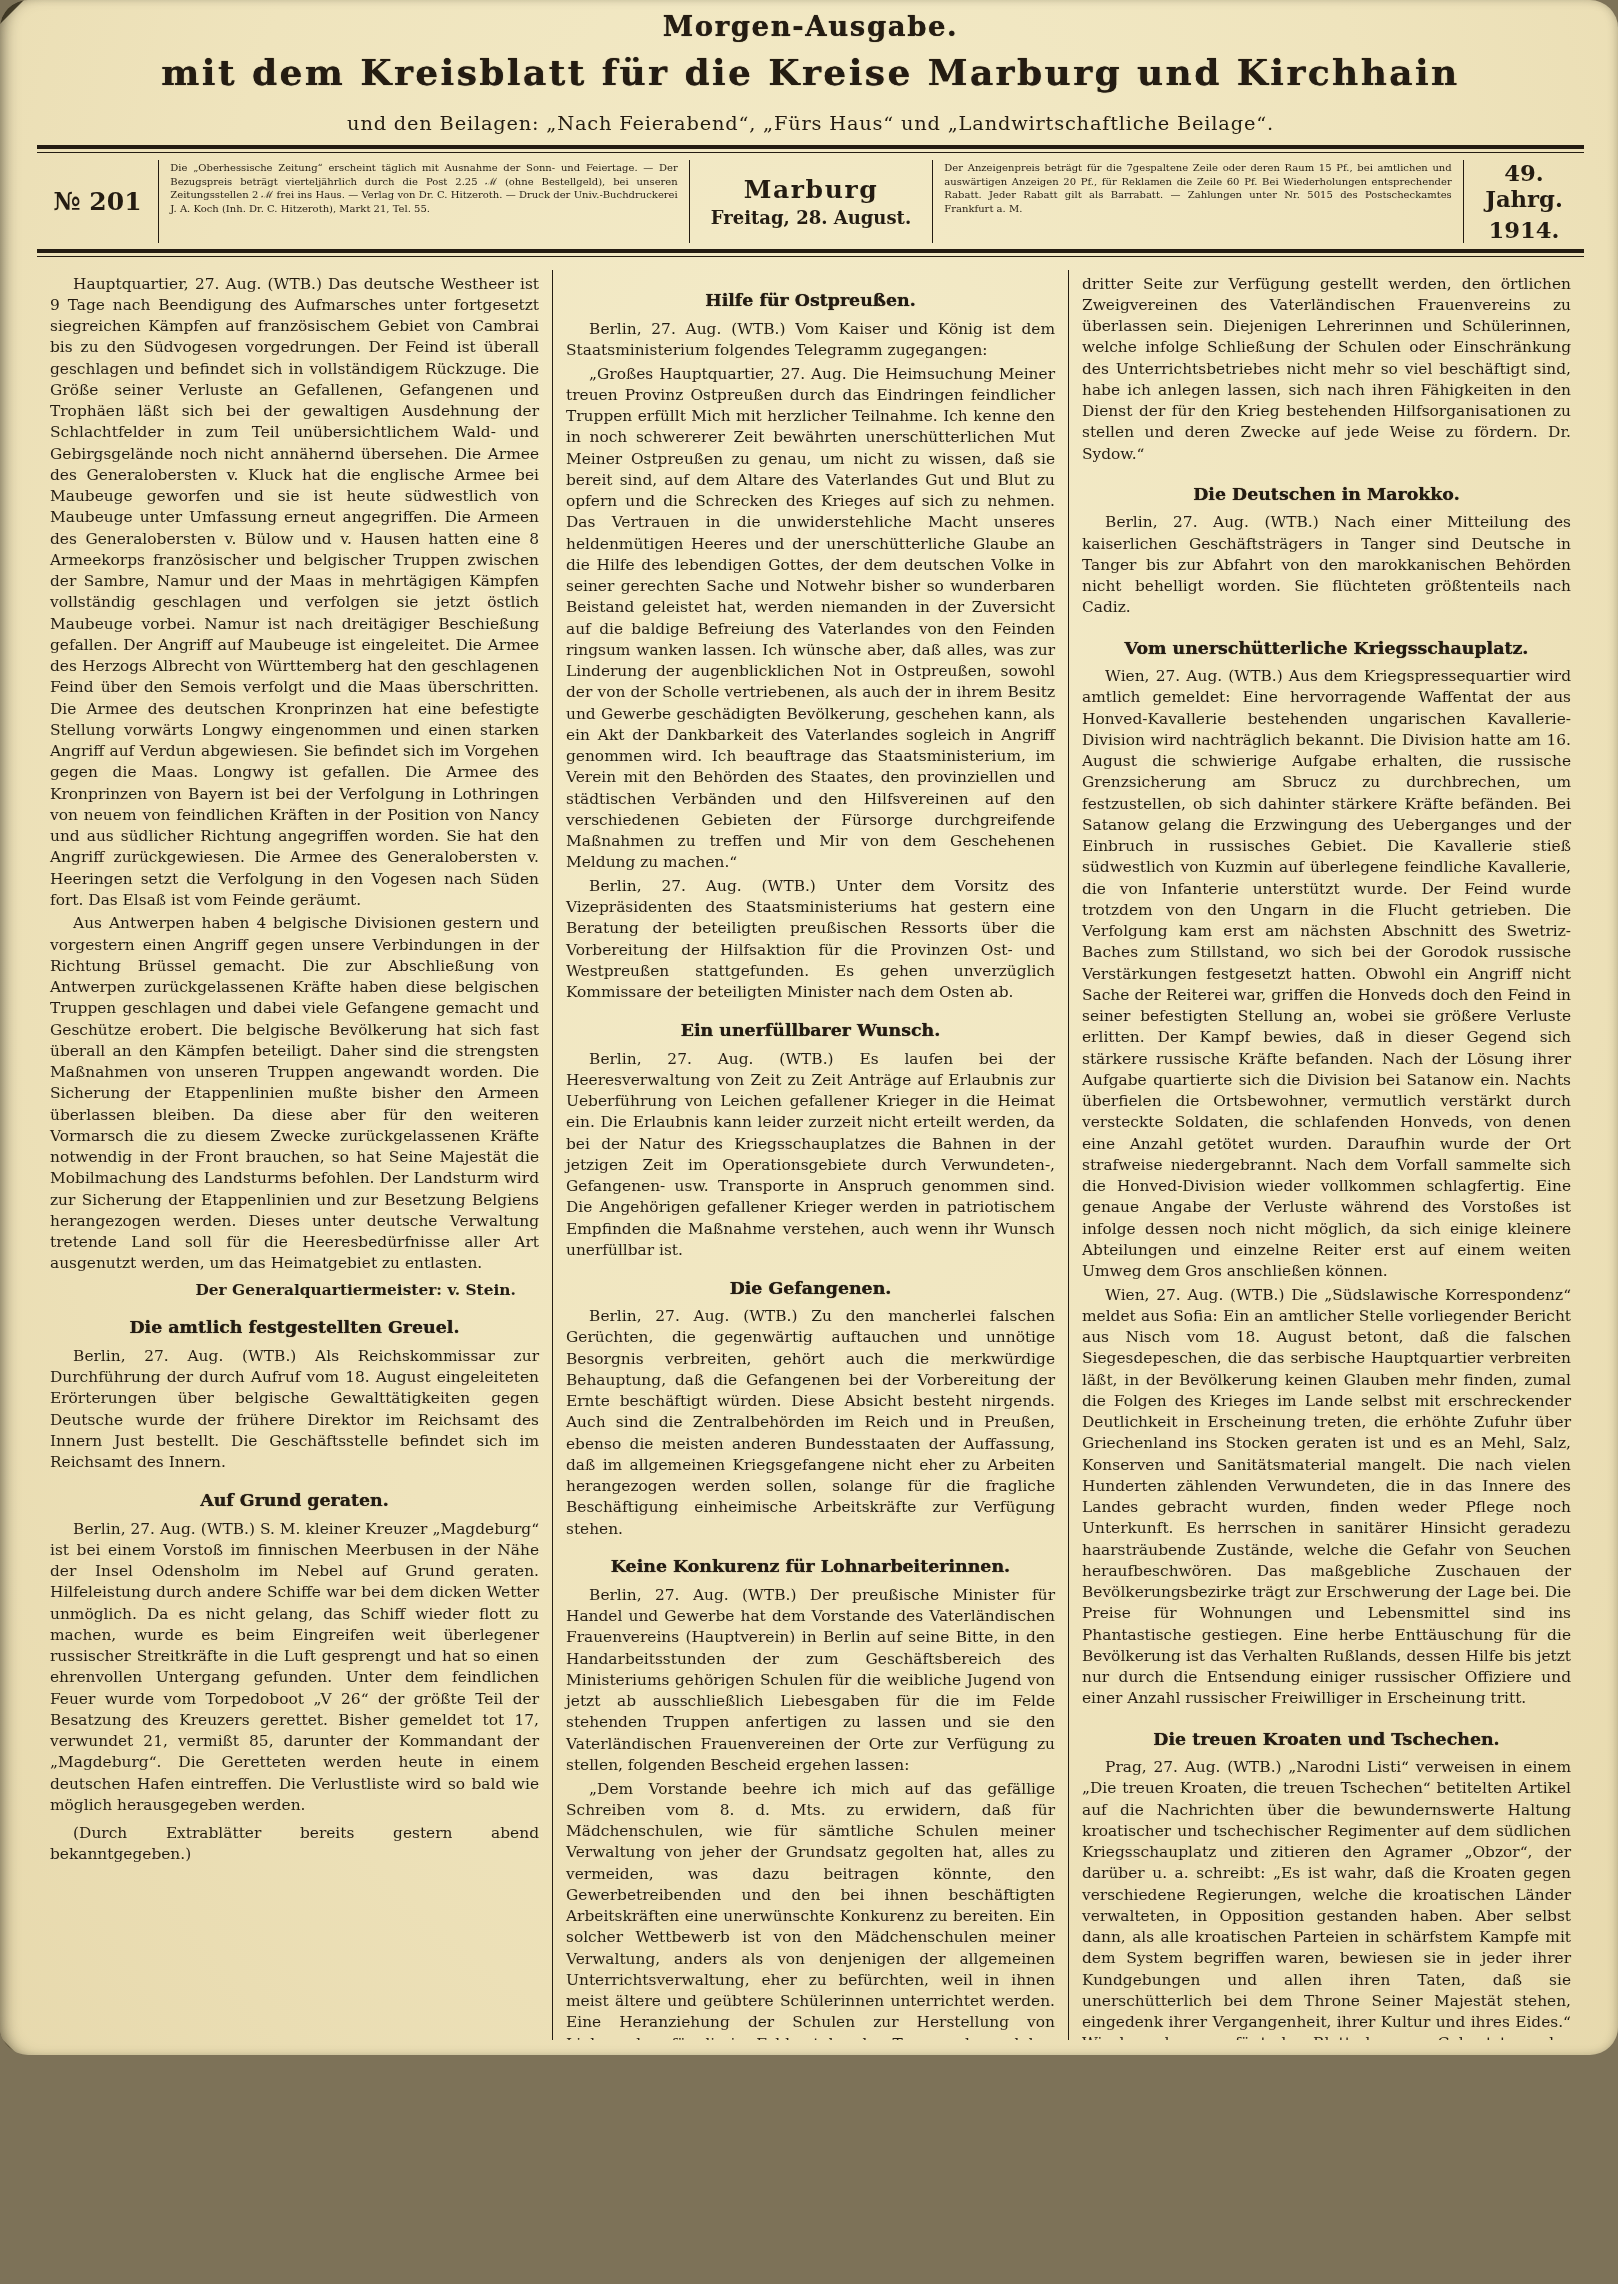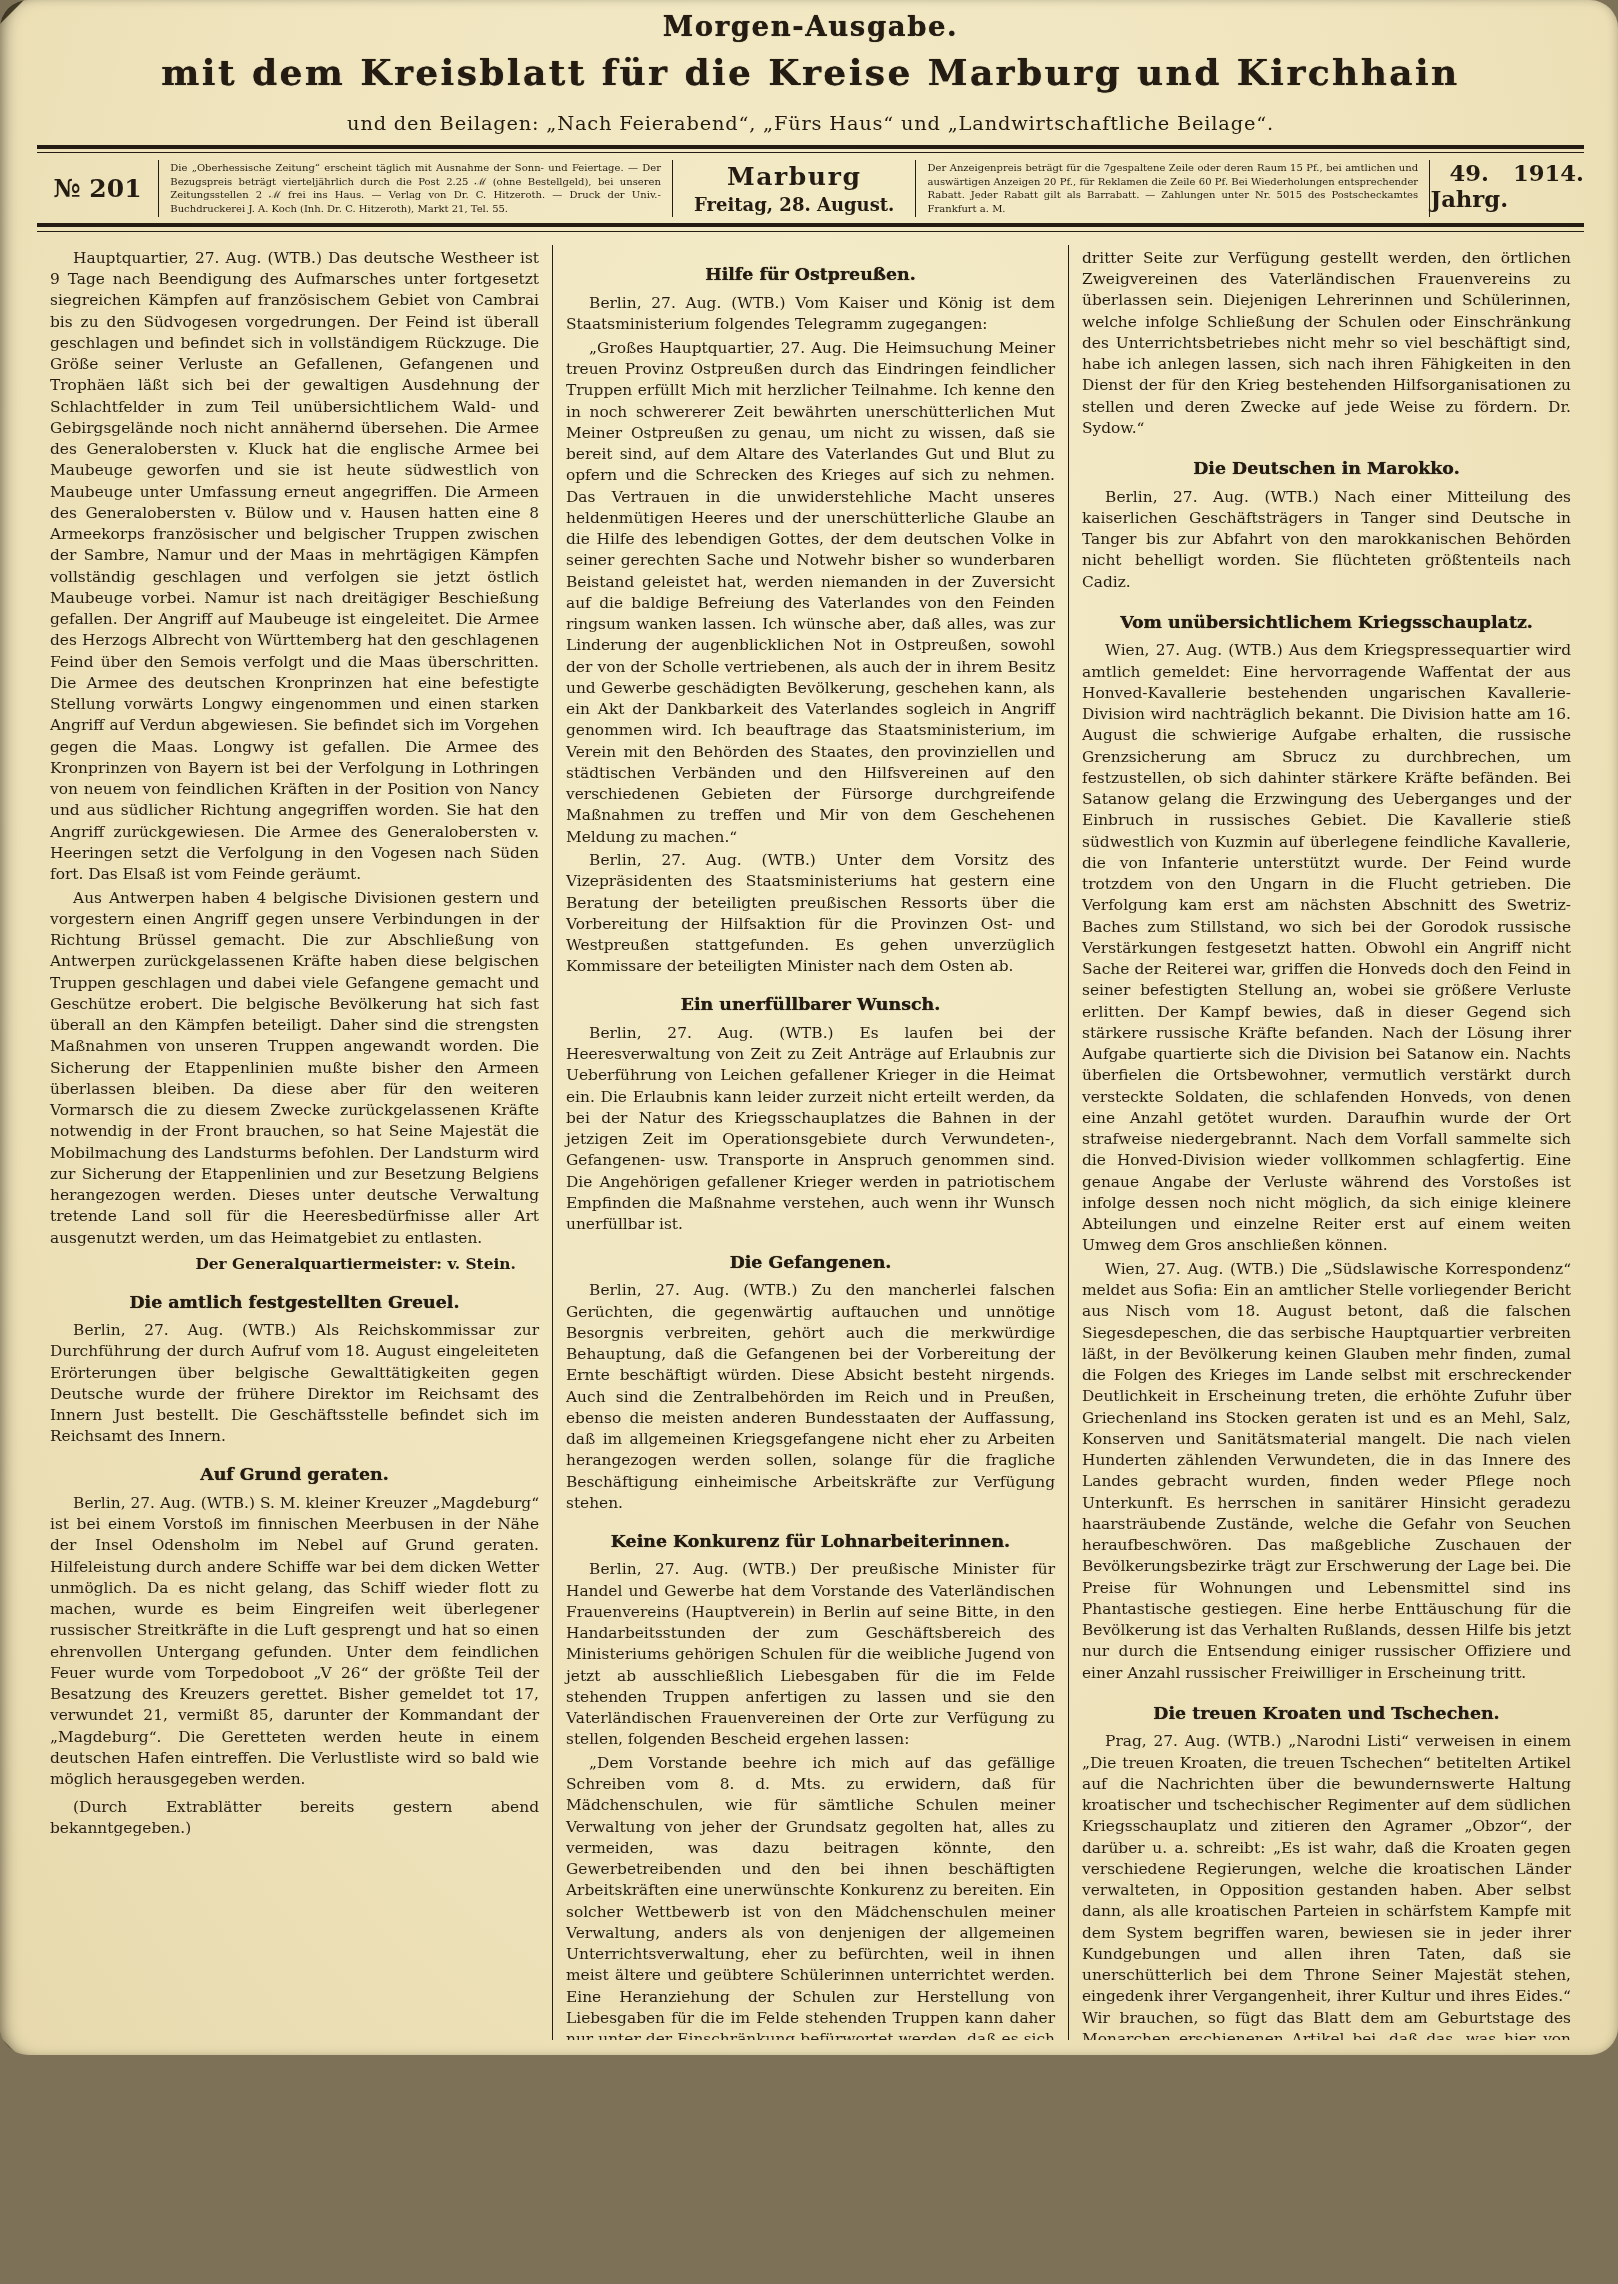--- a/index.html
+++ b/index.html
@@ -40,21 +40,21 @@
   .issue { flex:0 0 121px; font-size:25px; font-weight:bold;
     display:flex; align-items:center; justify-content:center; }
   .fineprint { flex:1 1 0; font-size:10px; line-height:1.35; text-align:justify;
     padding:1.6px 11.3px; border-left:0.8px solid #241c12; }
   .place { flex:0 0 243px; text-align:center; border-left:0.8px solid #241c12;
     padding:1.6px 8px; display:flex; flex-direction:column; justify-content:center; }
   .city { font-size:25px; font-weight:bold; letter-spacing:1.6px; }
   .date { font-size:18px; font-weight:bold; margin-top:3.2px; }
   .fineprint.right { border-left:0.8px solid #241c12; }
   .year { flex:0 0 121px; text-align:center; font-size:22.7px; font-weight:bold;
-    display:flex; flex-direction:row; justify-content:center; gap:4.9px;
+    display:flex; flex-direction:column; justify-content:center; gap:4.9px;
     border-left:0.8px solid #241c12; }
 
   
   .headline { text-align:center; margin-top:11.3px; flex:0 0 auto; }
   .headline h2 { font-size:65px; margin:0; display:inline-block; line-height:1.04;
     border-bottom:5.7px solid #241c12; padding:0 27.5px 6.5px;
     text-shadow:0 0 1.6px currentColor, 0.8px 0 0 currentColor; }
   .headline h3 { font-size:27px; margin:9.7px 0 0; display:inline-block;
     border-bottom:1.6px solid #241c12; padding:0 14.6px 4px; letter-spacing:2.4px;
     text-shadow:0 0 0.8px currentColor; }
@@ -124,21 +124,21 @@
         <h3 class="blk-h">Die Gefangenen.</h3>
         <p class="blk-p">Berlin, 27. Aug. (WTB.) Zu den mancherlei falschen Gerüchten, die gegenwärtig auftauchen und unnötige Besorgnis verbreiten, gehört auch die merkwürdige Behauptung, daß die Gefangenen bei der Vorbereitung der Ernte beschäftigt würden. Diese Absicht besteht nirgends. Auch sind die Zentralbehörden im Reich und in Preußen, ebenso die meisten anderen Bundesstaaten der Auffassung, daß im allgemeinen Kriegsgefangene nicht eher zu Arbeiten herangezogen werden sollen, solange für die fragliche Beschäftigung einheimische Arbeitskräfte zur Verfügung stehen.</p>
         <h3 class="blk-h">Keine Konkurenz für Lohnarbeiterinnen.</h3>
         <p class="blk-p">Berlin, 27. Aug. (WTB.) Der preußische Minister für Handel und Gewerbe hat dem Vorstande des Vaterländischen Frauenvereins (Hauptverein) in Berlin auf seine Bitte, in den Handarbeitsstunden der zum Geschäftsbereich des Ministeriums gehörigen Schulen für die weibliche Jugend von jetzt ab ausschließlich Liebesgaben für die im Felde stehenden Truppen anfertigen zu lassen und sie den Vaterländischen Frauenvereinen der Orte zur Verfügung zu stellen, folgenden Bescheid ergehen lassen:</p>
         <p class="blk-p">„Dem Vorstande beehre ich mich auf das gefällige Schreiben vom 8. d. Mts. zu erwidern, daß für Mädchenschulen, wie für sämtliche Schulen meiner Verwaltung von jeher der Grundsatz gegolten hat, alles zu vermeiden, was dazu beitragen könnte, den Gewerbetreibenden und den bei ihnen beschäftigten Arbeitskräften eine unerwünschte Konkurenz zu bereiten. Ein solcher Wettbewerb ist von den Mädchenschulen meiner Verwaltung, anders als von denjenigen der allgemeinen Unterrichtsverwaltung, eher zu befürchten, weil in ihnen meist ältere und geübtere Schülerinnen unterrichtet werden. Eine Heranziehung der Schulen zur Herstellung von Liebesgaben für die im Felde stehenden Truppen kann daher nur unter der Einschränkung befürwortet werden, daß es sich um solche Arbeiten handelt, durch welche den Lohnarbeiterinnen Arbeitsgelegenheit nicht entzogen wird. Als unbedenklich zuzulassende Arbeiten können z. B. in Frage kommen: Das Stricken von Strümpfen, Pulswärmern und dergleichen, in der Regel aber nicht das Nähen von Betttüchern, Hemden und sonstiger Wäsche. Auch soweit hiernach eine Heranziehung von Schulen an sich angängig ist, haben indessen die zur Ausbildung von Lehrerinnen dienenden Kurse ausgeschlossen zu bleiben, da die Anfertigung von Liebesgaben mit dem lehrplanmäßigen Gang der Vorbereitung, von dem ohne Schädigung wichtiger Schulinteressen nicht abgewichen werden kann, unvereinbar sein würde. Innerhalb der sich hierdurch ergebenden Grenzen bin ich dem Wunsche des Vaterländischen Frauenvereins gerne entgegengekommen, indem ich die Schulaufsichtsbehörden meines Geschäftsbereichs mit entsprechenden Anweisungen versehen habe. Die Beschaffung der erforderlichen Herstellungsmaterialien wird, soweit sie nicht von</p>
       </div>
     <div class="col col3">
         <p class="blk-pc">dritter Seite zur Verfügung gestellt werden, den örtlichen Zweigvereinen des Vaterländischen Frauenvereins zu überlassen sein. Diejenigen Lehrerinnen und Schülerinnen, welche infolge Schließung der Schulen oder Einschränkung des Unterrichtsbetriebes nicht mehr so viel beschäftigt sind, habe ich anlegen lassen, sich nach ihren Fähigkeiten in den Dienst der für den Krieg bestehenden Hilfsorganisationen zu stellen und deren Zwecke auf jede Weise zu fördern. Dr. Sydow.“</p>
         <h3 class="blk-h">Die Deutschen in Marokko.</h3>
         <p class="blk-p">Berlin, 27. Aug. (WTB.) Nach einer Mitteilung des kaiserlichen Geschäftsträgers in Tanger sind Deutsche in Tanger bis zur Abfahrt von den marokkanischen Behörden nicht behelligt worden. Sie flüchteten größtenteils nach Cadiz.</p>
-        <h3 class="blk-h">Vom unübersichtlichem Kriegsschauplatz.</h3>
+        <h3 class="blk-h">Vom unerschütterliche Kriegsschauplatz.</h3>
         <p class="blk-p">Wien, 27. Aug. (WTB.) Aus dem Kriegspressequartier wird amtlich gemeldet: Eine hervorragende Waffentat der aus Honved-Kavallerie bestehenden ungarischen Kavallerie-Division wird nachträglich bekannt. Die Division hatte am 16. August die schwierige Aufgabe erhalten, die russische Grenzsicherung am Sbrucz zu durchbrechen, um festzustellen, ob sich dahinter stärkere Kräfte befänden. Bei Satanow gelang die Erzwingung des Ueberganges und der Einbruch in russisches Gebiet. Die Kavallerie stieß südwestlich von Kuzmin auf überlegene feindliche Kavallerie, die von Infanterie unterstützt wurde. Der Feind wurde trotzdem von den Ungarn in die Flucht getrieben. Die Verfolgung kam erst am nächsten Abschnitt des Swetriz-Baches zum Stillstand, wo sich bei der Gorodok russische Verstärkungen festgesetzt hatten. Obwohl ein Angriff nicht Sache der Reiterei war, griffen die Honveds doch den Feind in seiner befestigten Stellung an, wobei sie größere Verluste erlitten. Der Kampf bewies, daß in dieser Gegend sich stärkere russische Kräfte befanden. Nach der Lösung ihrer Aufgabe quartierte sich die Division bei Satanow ein. Nachts überfielen die Ortsbewohner, vermutlich verstärkt durch versteckte Soldaten, die schlafenden Honveds, von denen eine Anzahl getötet wurden. Daraufhin wurde der Ort strafweise niedergebrannt. Nach dem Vorfall sammelte sich die Honved-Division wieder vollkommen schlagfertig. Eine genaue Angabe der Verluste während des Vorstoßes ist infolge dessen noch nicht möglich, da sich einige kleinere Abteilungen und einzelne Reiter erst auf einem weiten Umweg dem Gros anschließen können.</p>
         <p class="blk-p">Wien, 27. Aug. (WTB.) Die „Südslawische Korrespondenz“ meldet aus Sofia: Ein an amtlicher Stelle vorliegender Bericht aus Nisch vom 18. August betont, daß die falschen Siegesdepeschen, die das serbische Hauptquartier verbreiten läßt, in der Bevölkerung keinen Glauben mehr finden, zumal die Folgen des Krieges im Lande selbst mit erschreckender Deutlichkeit in Erscheinung treten, die erhöhte Zufuhr über Griechenland ins Stocken geraten ist und es an Mehl, Salz, Konserven und Sanitätsmaterial mangelt. Die nach vielen Hunderten zählenden Verwundeten, die in das Innere des Landes gebracht wurden, finden weder Pflege noch Unterkunft. Es herrschen in sanitärer Hinsicht geradezu haarsträubende Zustände, welche die Gefahr von Seuchen heraufbeschwören. Das maßgebliche Zuschauen der Bevölkerungsbezirke trägt zur Erschwerung der Lage bei. Die Preise für Wohnungen und Lebensmittel sind ins Phantastische gestiegen. Eine herbe Enttäuschung für die Bevölkerung ist das Verhalten Rußlands, dessen Hilfe bis jetzt nur durch die Entsendung einiger russischer Offiziere und einer Anzahl russischer Freiwilliger in Erscheinung tritt.</p>
         <h3 class="blk-h">Die treuen Kroaten und Tschechen.</h3>
         <p class="blk-p">Prag, 27. Aug. (WTB.) „Narodni Listi“ verweisen in einem „Die treuen Kroaten, die treuen Tschechen“ betitelten Artikel auf die Nachrichten über die bewundernswerte Haltung kroatischer und tschechischer Regimenter auf dem südlichen Kriegsschauplatz und zitieren den Agramer „Obzor“, der darüber u. a. schreibt: „Es ist wahr, daß die Kroaten gegen verschiedene Regierungen, welche die kroatischen Länder verwalteten, in Opposition gestanden haben. Aber selbst dann, als alle kroatischen Parteien in schärfstem Kampfe mit dem System begriffen waren, bewiesen sie in jeder ihrer Kundgebungen und allen ihren Taten, daß sie unerschütterlich bei dem Throne Seiner Majestät stehen, eingedenk ihrer Vergangenheit, ihrer Kultur und ihres Eides.“ Wir brauchen, so fügt das Blatt dem am Geburtstage des Monarchen erschienenen Artikel bei, daß das, was hier von dem kroatischen Volke gesagt wird, in gleichem Maße auch von dem tschechischen Volke gilt, von unserem Verhältnis zum Thron und zu dem erlauchten Herrscherhause.</p>
       </div>
   </main>
 
 </div>
 
 

